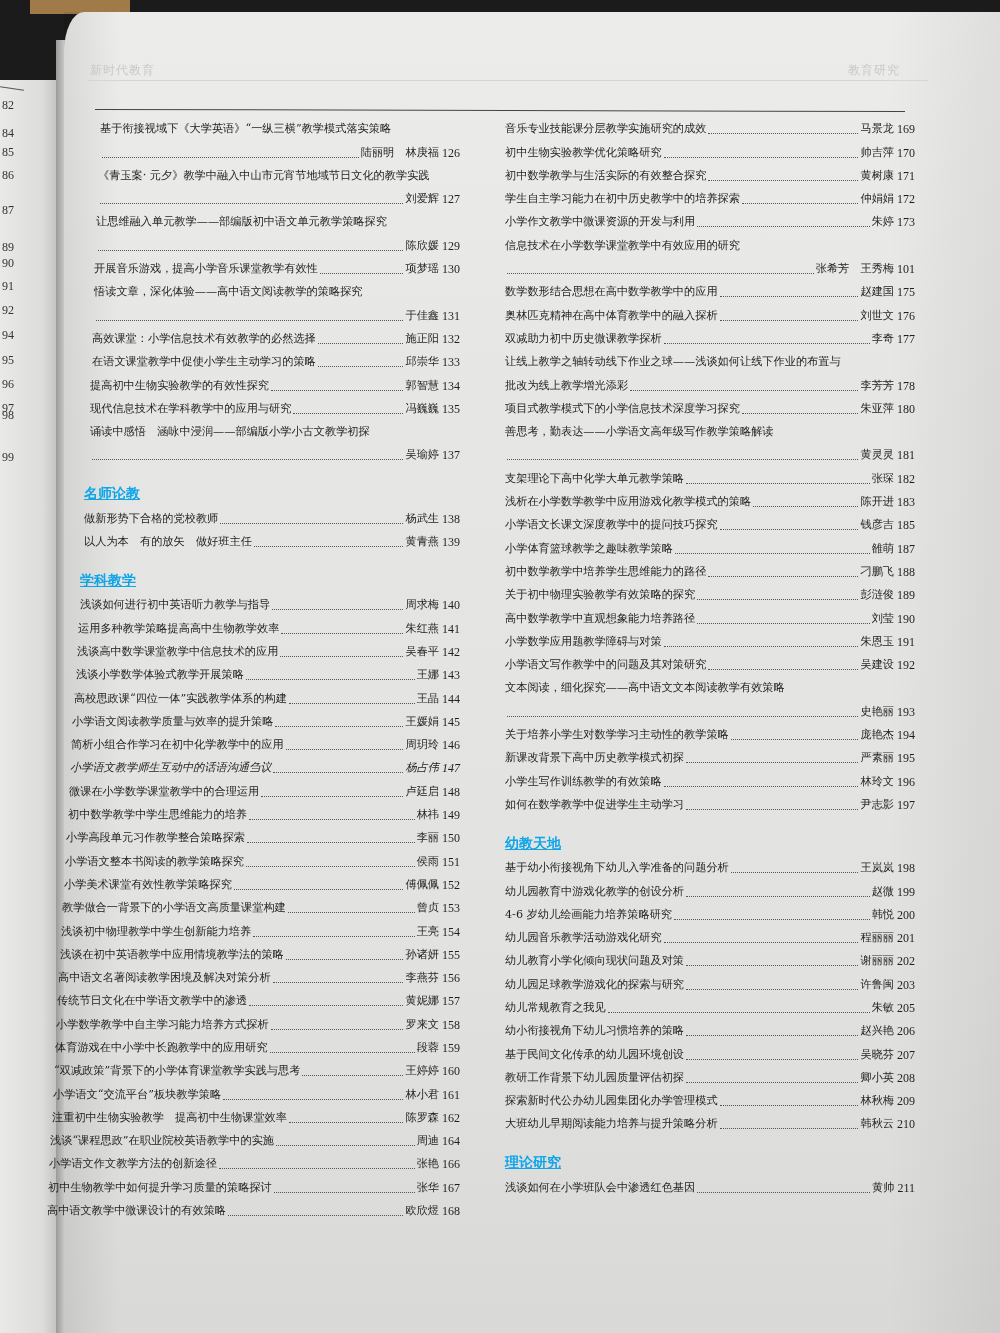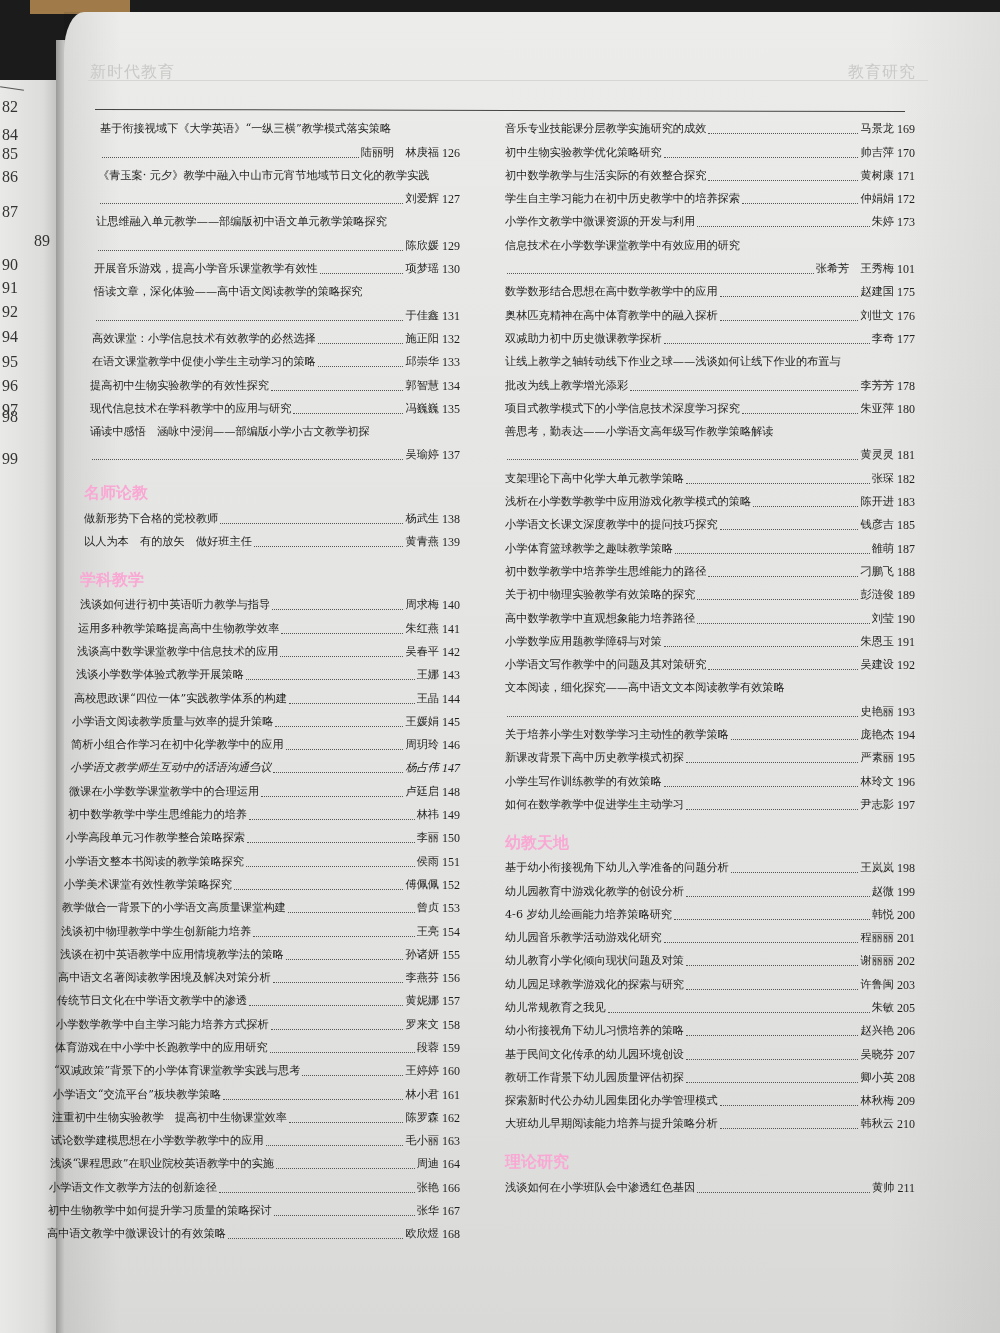--- a/index.html
+++ b/index.html
@@ -9,55 +9,55 @@
     font-family: "DejaVu Serif", "Liberation Serif", serif;
     color: #222;
     position: relative;
   }
   .left-page {
     position: absolute; left: 0; top: 80px; width: 62px; height: 1253px;
     background: linear-gradient(90deg, #e9e9e7 0%, #dcdcda 70%, #b9b9b7 100%);
     overflow: hidden;
   }
   .left-page .rule { position:absolute; left:0; top:8px; width:24px; border-top:1px solid #555; transform: rotate(8deg); }
-  .left-page .num { position:absolute; left:2px; font-size:16px; color:#333; font-family: "Liberation Serif", serif; }
+  .left-page .num { position:absolute; left:2px; font-size:12px; color:#333; font-family: "Liberation Serif", serif; }
   .gutter {
     position: absolute; left: 56px; top: 40px; width: 14px; height: 1293px;
     background: linear-gradient(90deg, #9a9a98, #c8c8c6 60%, #d8d8d6);
   }
   .tan-edge { position:absolute; left:30px; top:0; width:100px; height:14px; background:#a07a48; }
   .page {
     position: absolute; left: 64px; top: 12px; width: 936px; height: 1321px;
     background: linear-gradient(180deg, #ececea 0%, #e6e6e4 30%, #e2e2e0 70%, #d9d9d7 100%);
     border-top-left-radius: 20px 40px;
   }
   .page-shadow {
     position:absolute; left:64px; top:12px; width:936px; height:1321px;
     background: linear-gradient(90deg, rgba(0,0,0,0.08), rgba(0,0,0,0) 6%, rgba(0,0,0,0) 88%, rgba(0,0,0,0.06));
     pointer-events:none;
   }
   .running-head {
-    position:absolute; top:62px; font-size:16px; color:#c9c9c7; letter-spacing:1px;
+    position:absolute; top:62px; font-size:12px; color:#c9c9c7; letter-spacing:1px;
   }
   .running-head.left { left: 90px; }
   .running-head.right { left: 848px; }
   .head-rule-faint { position:absolute; left:88px; top:80px; width:840px; border-top:1px solid #d6d6d4; }
   .head-rule {
     position:absolute; left:95px; top:110px; width:810px; border-top:1.5px solid #444;
     transform: rotate(0.15deg);
   }
   .col {
     position: absolute; top: 116px;
   }
   .col.left { left: 44px; width: 440px; }
   .col.right { left: 505px; width: 410px; }
   .section-title {
     font-family: "DejaVu Sans", "Liberation Sans", sans-serif;
-    font-size: 16px; font-weight: bold; color: #f9a8d4;
-    height: 24px; line-height: 24px;
+    font-size: 14px; font-weight: bold; color: #0ea5e9;
+    height: 24px; line-height: 24px; text-decoration: underline;
   }
   .entry { font-size: 11.2px; color: #1f1f1f; }
   .line {
     display: flex; align-items: flex-end; height: 23.3px; line-height: 16px; padding-bottom: 2px;
     white-space: nowrap;
   }
   .line .t { flex: 0 0 auto; }
   .line .dots {
     flex: 1 1 auto; min-width: 10px; margin: 0 2px 3px 2px;
     border-bottom: 1.5px dotted #555; height: 1px;
@@ -71,21 +71,21 @@
 
 <div class="tan-edge"></div>
 <div class="left-page">
   <div class="rule"></div>
   <div id="left-nums">
       <div class="num" style="top: 18px;">82</div>
       <div class="num" style="top: 46px;">84</div>
       <div class="num" style="top: 65px;">85</div>
       <div class="num" style="top: 88px; font-family: Liberation Serif, serif;">86</div>
       <div class="num" style="top: 123px;">87</div>
-      <div class="num" style="top: 152px; margin-left: 32px;">89</div>
+      <div class="num" style="top: 160px;">89</div>
       <div class="num" style="top: 176px;">90</div>
       <div class="num" style="top: 199px;">91</div>
       <div class="num" style="top: 223px;">92</div>
       <div class="num" style="top: 248px;">94</div>
       <div class="num" style="top: 273px;">95</div>
       <div class="num" style="top: 297px;">96</div>
       <div class="num" style="top: 321px;">97</div>
       <div class="num" style="top: 328px;">98</div>
       <div class="num" style="top: 370px;">99</div>
     </div>
@@ -388,28 +388,20 @@
       </div>
     </div>
     <div class="entry" style="margin-left: 8px; width: 408px;">
       <div class="line">
         <span class="t">注重初中生物实验教学　提高初中生物课堂效率</span>
         <span class="dots"></span>
         <span class="a">陈罗森</span>
         <span class="p">162</span>
       </div>
     </div>
-    <div class="entry" style="margin-left: 7px; width: 409px;">
-      <div class="line">
-        <span class="t">试论数学建模思想在小学数学教学中的应用</span>
-        <span class="dots"></span>
-        <span class="a">毛小丽</span>
-        <span class="p">163</span>
-      </div>
-    </div>
     <div class="entry" style="margin-left: 6px; width: 410px;">
       <div class="line">
         <span class="t">浅谈“课程思政”在职业院校英语教学中的实施</span>
         <span class="dots"></span>
         <span class="a">周迪</span>
         <span class="p">164</span>
       </div>
     </div>
     <div class="entry" style="margin-left: 5px; width: 411px;">
       <div class="line">

